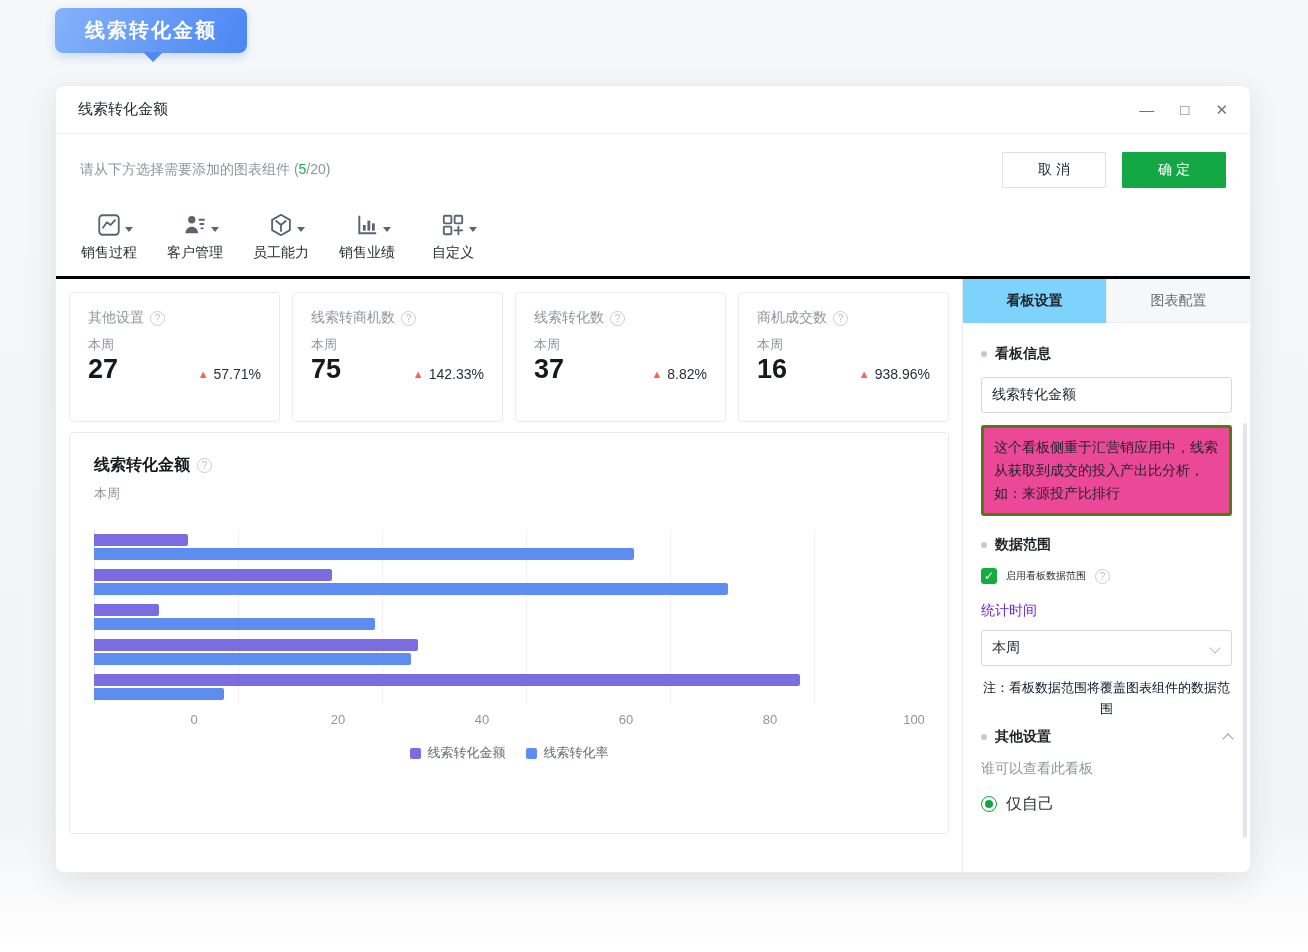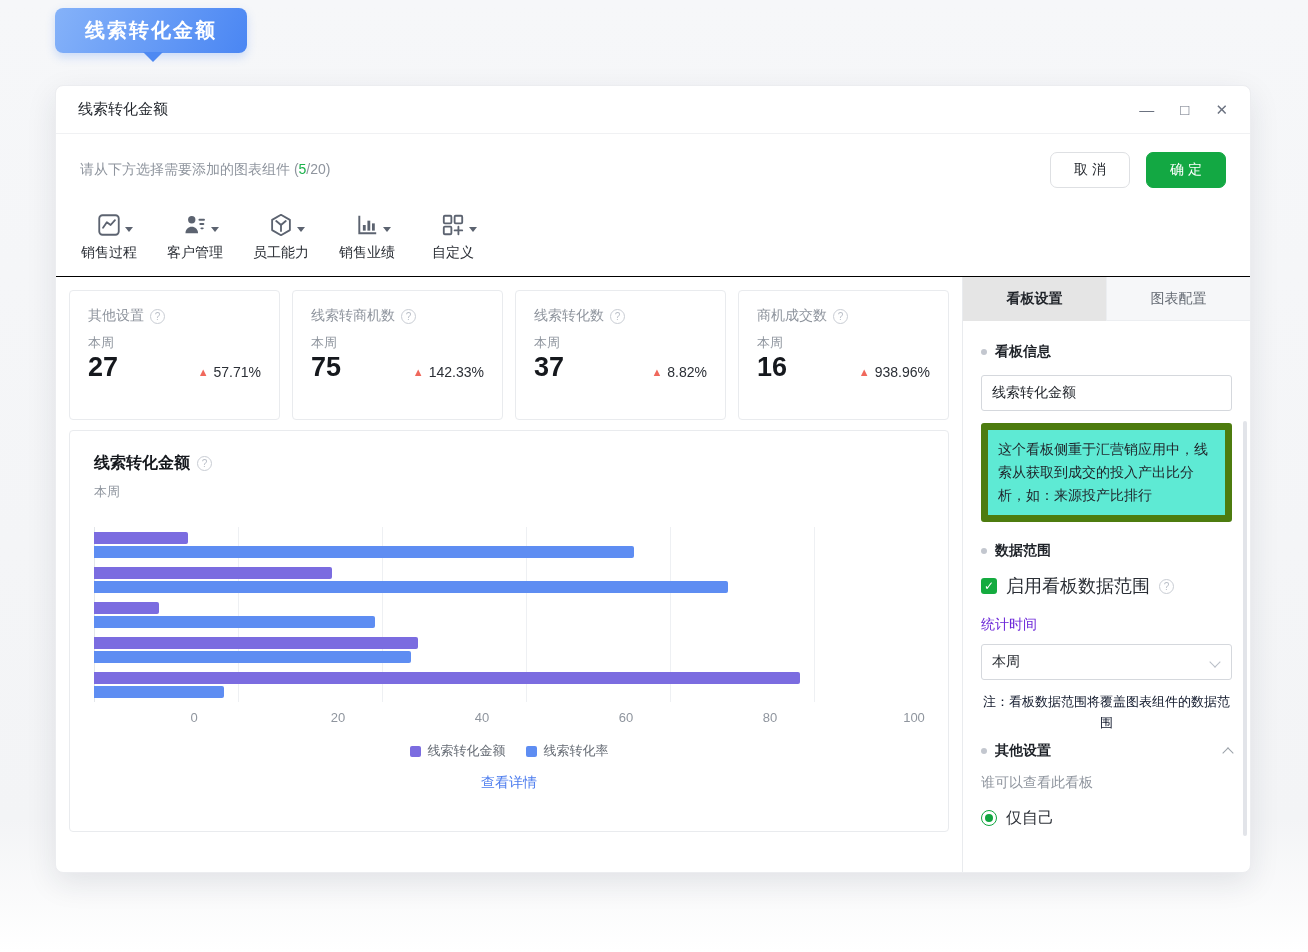--- a/index.html
+++ b/index.html
@@ -34,28 +34,28 @@
   .titlebar .win-title { font-size:15px; color:#1f2329; }
   .win-controls { margin-left:auto; display:flex; gap:26px; color:#6b7280; }
   .win-btn { font-size:15px; line-height:1; cursor:default; }
   .header-row {
     display:flex; align-items:center; padding:18px 24px 10px 24px;
   }
   .subtitle { font-size:14px; color:#8f959e; }
   .subtitle .cnt-open,.subtitle .cnt-rest { color:#8f959e; }
   .subtitle .cnt-cur { color:#1bb14a; }
   .header-btns { margin-left:auto; display:flex; gap:16px; }
-  .btn { height:36px; width:80px; border-radius:7px; font-size:14px;
+  .btn { height:36px; width:104px; border-radius:1px; font-size:14px;
          display:flex; align-items:center; justify-content:center; cursor:pointer; }
   .btn.cancel { background:#fff; border:1px solid #dee0e3; color:#1f2329; }
   .btn.confirm { background:#13a843; border:1px solid #13a843; color:#fff; }
   
   .toolbar {
     display:flex; gap:28px; padding:8px 24px 14px 24px;
-    border-bottom:1px solid #000000;
+    border-bottom:3px solid #000000;
   }
   .tool-item { width:58px; display:flex; flex-direction:column; align-items:center; cursor:pointer; }
   .tool-icon-wrap { position:relative; height:32px; display:flex; align-items:flex-end; }
   .tool-icon-wrap svg { display:block; }
   .tool-caret {
     position:absolute; right:-11px; bottom:2px;
     width:0; height:0; border:4px solid transparent; border-top:5px solid #5c6370;
   }
   .tool-label { margin-top:6px; font-size:14px; color:#2b2f36; white-space:nowrap; }
   
@@ -100,39 +100,39 @@
           font-size:13px; color:#8f959e; }
   .legend { display:flex; justify-content:center; gap:20px; margin-top:14px; }
   .legend-item { display:flex; align-items:center; gap:7px; font-size:13px; color:#646a73; cursor:pointer; }
   .legend-swatch { width:11px; height:11px; border-radius:2px; }
   .detail-link { text-align:center; margin-top:14px; font-size:14px; color:#4b7bee; cursor:pointer; }
   
   .panel { width:288px; flex:0 0 288px; border-left:1px solid #e9ebee; display:flex; flex-direction:column; }
   .panel-tabs { display:flex; height:44px; flex:0 0 44px; }
   .panel-tab { flex:1; display:flex; align-items:center; justify-content:center;
                font-size:14px; cursor:pointer; }
-  .panel-tab.active { background:#e5e5e5; font-weight:bold; color:#1f2329; }
+  .panel-tab.active { background:#7dd3fc; font-weight:bold; color:#1f2329; }
   .panel-tab.inactive { background:#f6f7f9; color:#646a73;
                border-left:1px solid #eceef1; border-bottom:1px solid #eceef1; }
   .panel-body { position:relative; flex:1; padding:16px 18px; overflow:hidden; }
   .section-head { display:flex; align-items:center; gap:8px; margin:6px 0 14px 0; }
   .section-dot { width:6px; height:6px; border-radius:50%; background:#c3c7cf; }
   .section-title { font-size:14px; font-weight:bold; color:#1f2329; }
   .collapse-chevron { margin-left:auto; width:8px; height:8px; border-right:1.5px solid #9aa0a8;
     border-bottom:1.5px solid #9aa0a8; transform:rotate(225deg); margin-top:4px; cursor:pointer; }
   .text-input { width:100%; height:36px; border:1px solid #d5d8dd; border-radius:3px;
     padding:0 10px; font-size:14px; color:#1f2329; display:flex; align-items:center;
     background:#fff; margin-bottom:12px; }
-  .textarea-box { width:100%; border:7px solid #4d7c0f; border-radius:3px;
-    padding:8px 10px; font-size:14px; color:#1f2329; line-height:1.65; background:#5eead4;
+  .textarea-box { width:100%; border:3px solid #4d7c0f; border-radius:3px;
+    padding:8px 10px; font-size:14px; color:#1f2329; line-height:1.65; background:#ec4899;
     margin-bottom:20px; }
   .check-row { display:flex; align-items:center; gap:9px; margin-bottom:18px; cursor:pointer; }
   .checkbox { width:16px; height:16px; background:#14ab3f; border-radius:3px; color:#fff;
     font-size:12px; display:flex; align-items:center; justify-content:center; }
-  .check-label { font-size:18px; color:#2b2f36; }
+  .check-label { font-size:10px; color:#2b2f36; }
   .field-label { font-size:14px; color:#6d28d9; margin-bottom:10px; }
   .select-box { position:relative; width:100%; height:36px; border:1px solid #d5d8dd;
     border-radius:3px; padding:0 10px; font-size:14px; color:#1f2329;
     display:flex; align-items:center; background:#fff; margin-bottom:12px; cursor:pointer; }
   .select-chevron { position:absolute; right:12px; top:13px; width:8px; height:8px;
     border-right:1.5px solid #b9bec7; border-bottom:1.5px solid #b9bec7; transform:rotate(45deg); }
   .note-text { font-size:13px; color:#0f172a; line-height:1.6; margin-bottom:8px;text-align:center; }
   .vis-label { font-size:14px; color:#8f959e; margin:4px 0 16px 0; }
   .radio-row { display:flex; align-items:center; gap:9px; cursor:pointer; }
   .radio { width:16px; height:16px; border:1.5px solid #10a53f; border-radius:50%;
@@ -339,21 +339,20 @@
         <div class="legend">
             <div class="legend-item">
               <span class="legend-swatch" style="background: rgb(123, 108, 224);"></span>
               <span>线索转化金额</span>
             </div>
             <div class="legend-item">
               <span class="legend-swatch" style="background: rgb(94, 141, 242);"></span>
               <span>线索转化率</span>
             </div>
           </div>
-        <div class="detail-link">查看详情</div>
       </div>
     </div>
 
     <div class="panel">
       <div class="panel-tabs">
         <div class="panel-tab active">看板设置</div>
         <div class="panel-tab inactive">图表配置</div>
       </div>
       <div class="panel-body">
 

